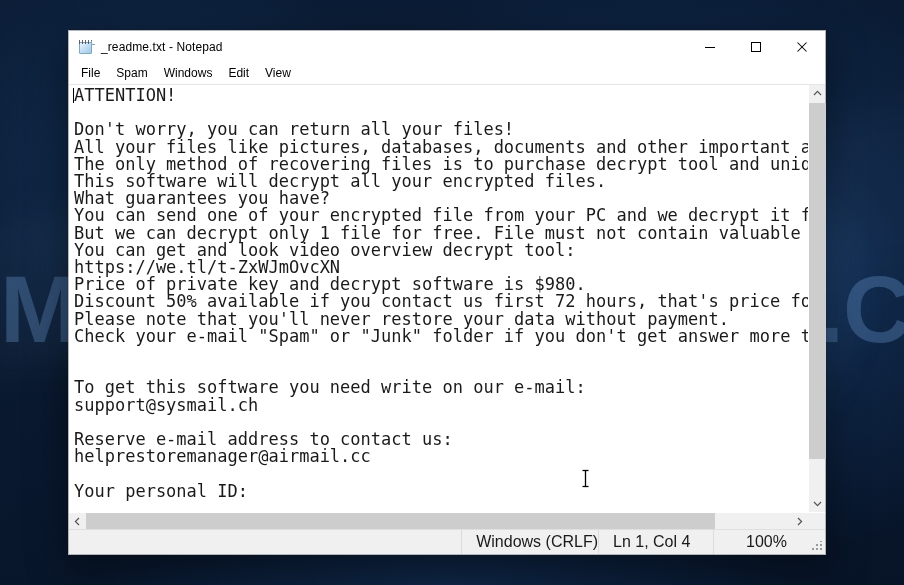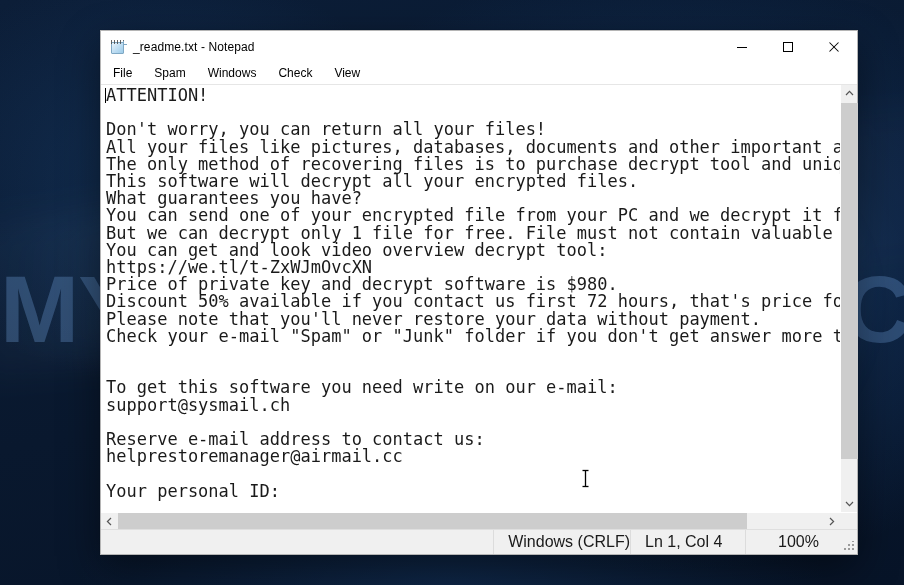--- a/index.html
+++ b/index.html
@@ -60,21 +60,21 @@
     white-space: nowrap;
     pointer-events: none;
     z-index: 5;
     user-select: none;
     filter: blur(0.4px);
   }
 
   
   #notepad-window {
     position: absolute;
-    left: 100px;
+    left: 68px;
     top: 30px;
     width: 758px;
     height: 525px;
     background: #ffffff;
     border: 1px solid #b5b5b5;
     box-shadow: 0 0 0 1px rgba(0,0,0,0.04), 0 14px 38px rgba(0,0,0,0.45);
     display: flex;
     flex-direction: column;
     z-index: 10;
   }
@@ -143,21 +143,20 @@
   .win-btn svg { display: block; }
 
   
   #menubar {
     height: 22px;
     flex: 0 0 22px;
     background: #ffffff;
     display: flex;
     align-items: center;
     padding-left: 4px;
-    gap: 6px;
   }
   .menu-item {
     font-size: 12px;
     color: #000000;
     padding: 1px 8px 2px 8px;
     line-height: 16px;
     white-space: nowrap;
   }
 
   
@@ -341,21 +340,21 @@
             <line x1="10.5" y1="1.5" x2="1.5" y2="10.5" stroke="#000" stroke-width="1.05"></line>
           </svg>
       </div>
     </div>
   </div>
 
   <div id="menubar">
     <div class="menu-item">File</div>
     <div class="menu-item">Spam</div>
     <div class="menu-item">Windows</div>
-    <div class="menu-item">Check</div>
+    <div class="menu-item">Edit</div>
     <div class="menu-item">View</div>
   </div>
 
   <div id="editor-region">
 
     <div id="editor-row">
 
       <div id="text-area">
         <div id="caret"></div>
         <div id="text-content">ATTENTION!

